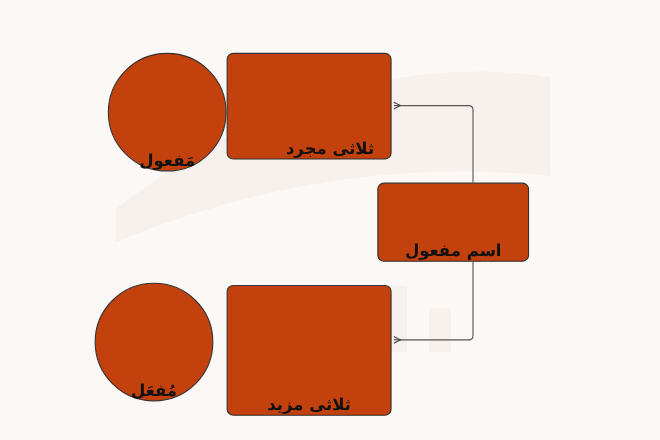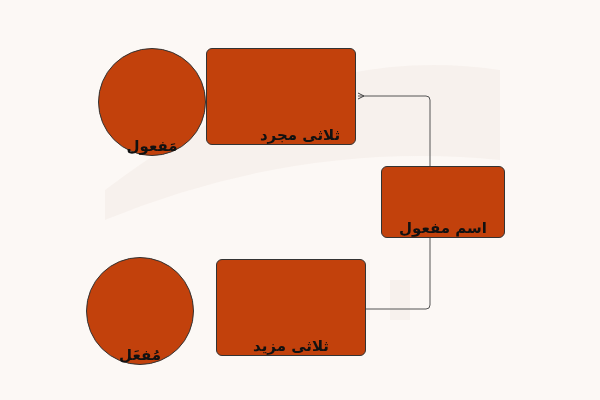--- a/index.html
+++ b/index.html
@@ -26,29 +26,29 @@
 <svg class="lines" width="600" height="400">
   <defs>
     <marker id="arr" markerWidth="8" markerHeight="8" refX="7" refY="4" orient="auto">
       <path d="M7,1 L1,4 L7,7" fill="none" stroke="#444" stroke-width="1"></path>
     </marker>
   </defs>
   <path d="M430 166 V100 Q430 96 426 96 H358" fill="none" stroke="#555" stroke-width="1" marker-end="url(#arr)"></path>
   <path d="M430 238 V305 Q430 309 426 309 H358" fill="none" stroke="#555" stroke-width="1" marker-end="url(#arr)"></path>
 </svg>
 
-<div class="node rect" style="left:381px;top:166px;width:124px;height:72px;">
+<div class="node rect" style="left:343px;top:166px;width:138px;height:72px;">
   <span>اسم مفعول</span>
 </div>
 
 <div class="node rect" style="left:206px;top:48px;width:150px;height:97px;padding-left:38px;">
   <span>ثلاثی مجرد</span>
 </div>
 <div class="node circle" style="left:98px;top:48px;width:108px;height:108px;">
   <span>مَفعول</span>
 </div>
 
-<div class="node rect" style="left:216px;top:259px;width:150px;height:97px;">
+<div class="node rect" style="left:206px;top:259px;width:150px;height:119px;">
   <span>ثلاثی مزید</span>
 </div>
 <div class="node circle" style="left:86px;top:257px;width:108px;height:108px;">
   <span>مُفعَل</span>
 </div>
 
 </body></html>

